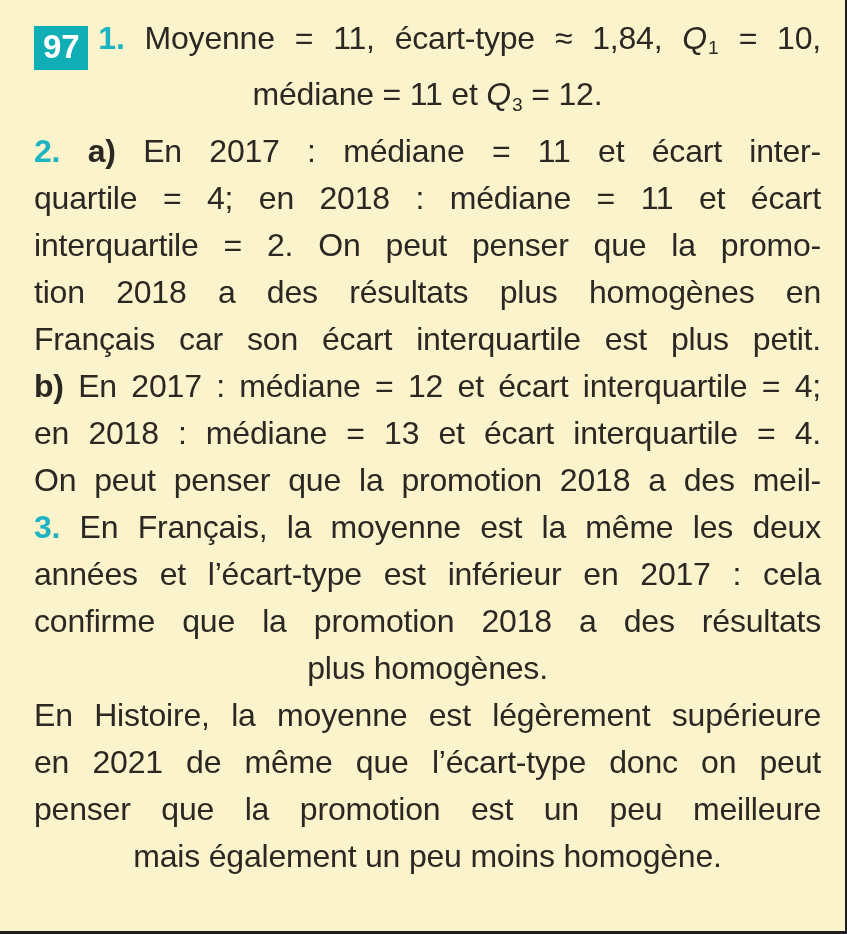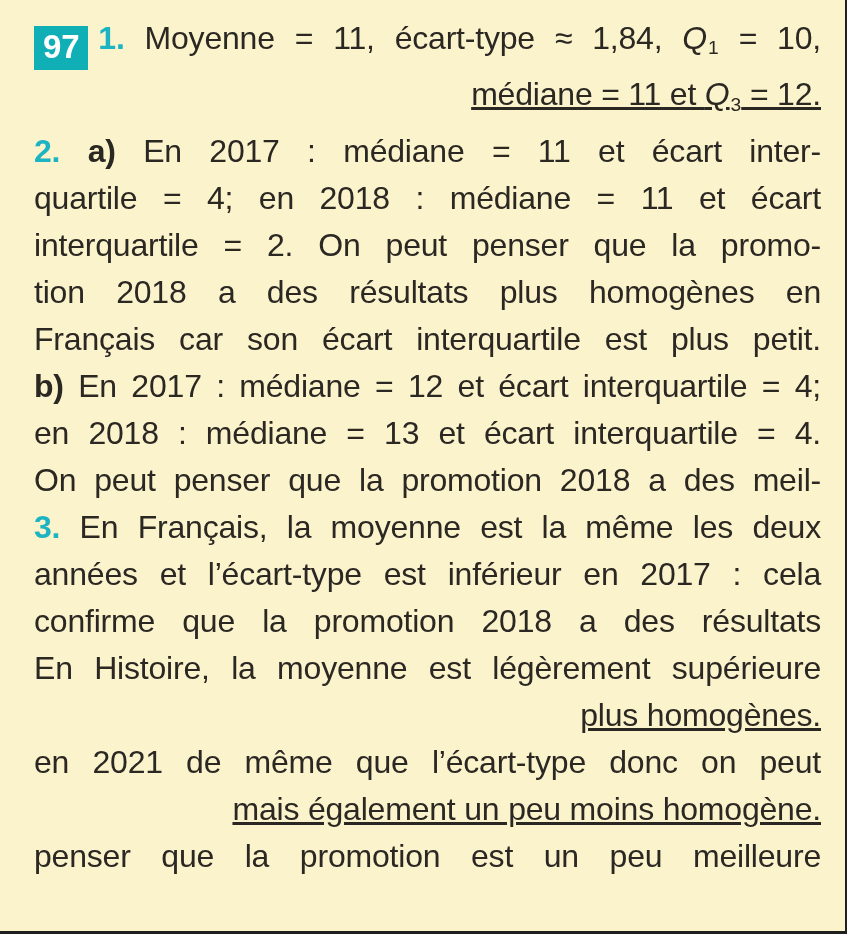--- a/index.html
+++ b/index.html
@@ -24,21 +24,21 @@
     font-size:32px;
     line-height:47px;
     letter-spacing:-0.2px;
     overflow:hidden;
   }
   .line{
     text-align:justify;
     text-justify:inter-word;
   }
   .line.j{ text-align-last:justify; }
-  .line.nj{ text-align:right;text-decoration:underline; }
+  .line.nj{ text-align:center; }
   .badge{
     display:inline-block;
     background:var(--badge-bg);
     color:var(--badge-ink);
     font-weight:bold;
     font-size:33px;
     line-height:42px;
     height:44px;
     padding:0 9px;
     margin-right:10px;
@@ -66,19 +66,19 @@
       <div class="line j"><span>quartile = 4; en 2018 : médiane = 11 et écart</span></div>
       <div class="line j"><span>interquartile = 2. On peut penser que la promo-</span></div>
       <div class="line j"><span>tion 2018 a des résultats plus homogènes en</span></div>
       <div class="line j"><span>Français car son écart interquartile est plus petit.</span></div>
       <div class="line j"><span class="bold">b)</span><span> En 2017 : médiane = 12 et écart interquartile = 4;</span></div>
       <div class="line j"><span>en 2018 : médiane = 13 et écart interquartile = 4.</span></div>
       <div class="line j"><span>On peut penser que la promotion 2018 a des meil-</span></div>
       <div class="line j"><span class="marker">3.</span><span> En Français, la moyenne est la même les deux</span></div>
       <div class="line j"><span>années et l’écart-type est inférieur en 2017 : cela</span></div>
       <div class="line j"><span>confirme que la promotion 2018 a des résultats</span></div>
+      <div class="line nj"><span>plus homogènes.</span></div>
       <div class="line j"><span>En Histoire, la moyenne est légèrement supérieure</span></div>
-      <div class="line nj"><span>plus homogènes.</span></div>
       <div class="line j"><span>en 2021 de même que l’écart-type donc on peut</span></div>
+      <div class="line j"><span>penser que la promotion est un peu meilleure</span></div>
       <div class="line nj"><span>mais également un peu moins homogène.</span></div>
-      <div class="line j"><span>penser que la promotion est un peu meilleure</span></div>
     </div>
 </div>
 
 </body></html>

